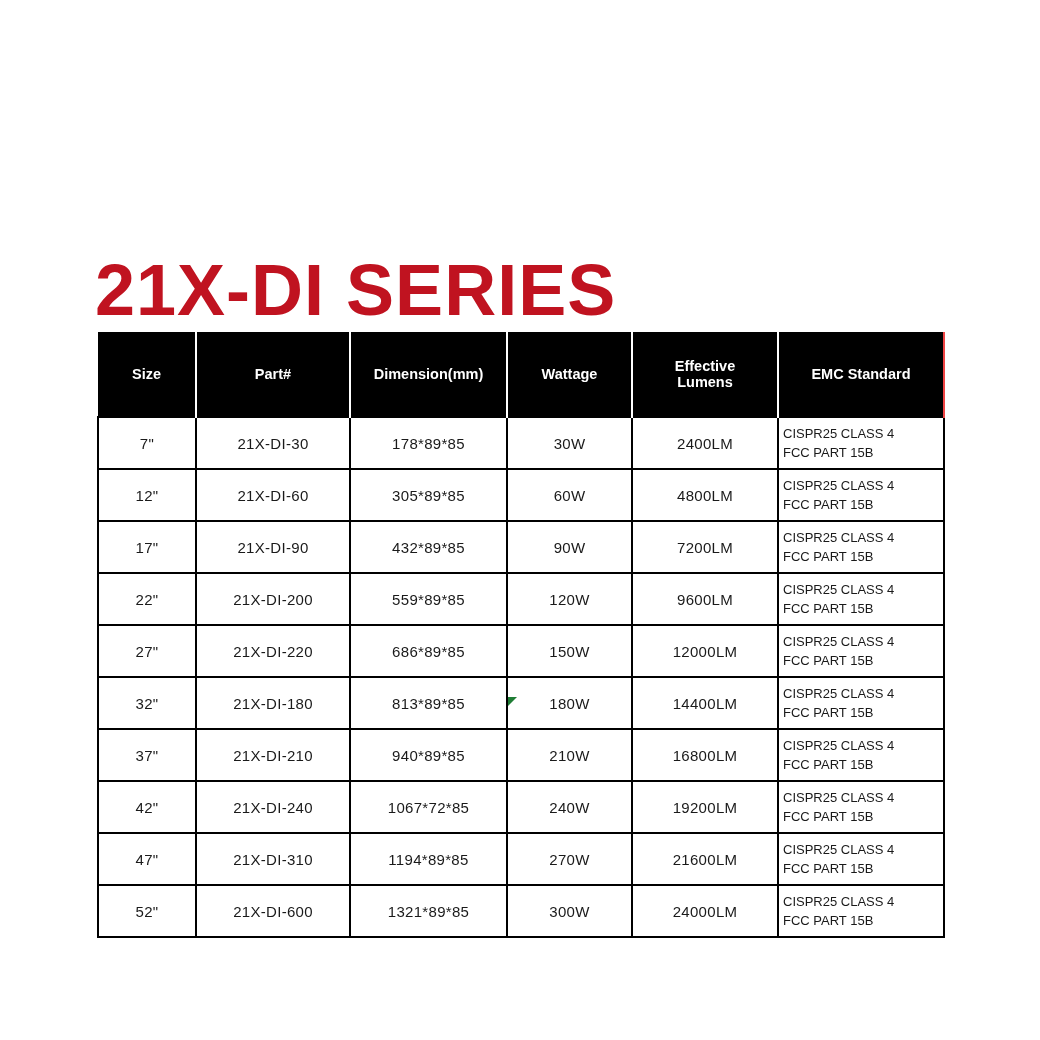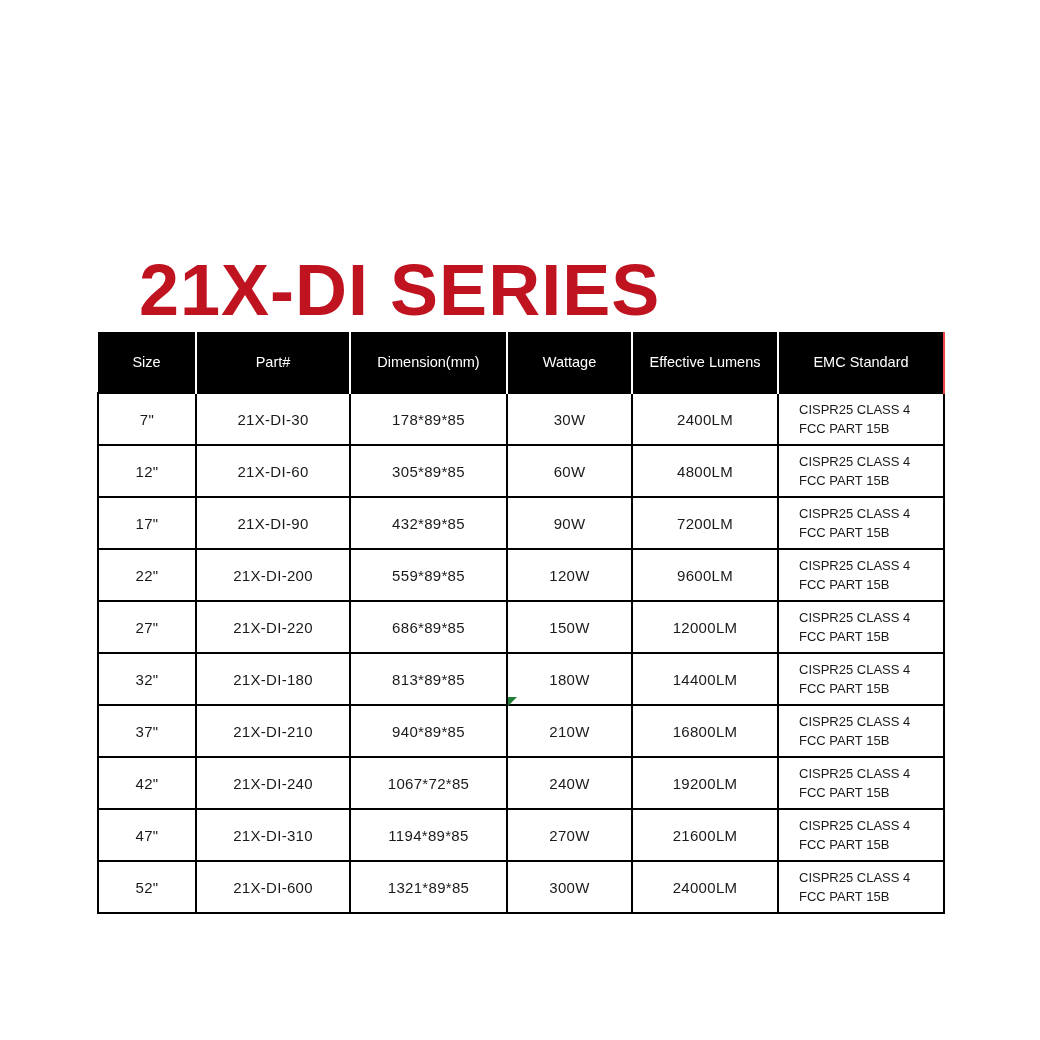--- a/index.html
+++ b/index.html
@@ -36,62 +36,62 @@
   }
   .spec-table col.c0 { width: 98px; }
   .spec-table col.c1 { width: 154px; }
   .spec-table col.c2 { width: 157px; }
   .spec-table col.c3 { width: 125px; }
   .spec-table col.c4 { width: 146px; }
   .spec-table col.c5 { width: 166px; }
   .spec-table th {
     background: #000000;
     color: #ffffff;
-    font-weight: normal;
+    font-weight: bold;
     font-size: 14.5px;
     height: 52px;
     text-align: center;
     vertical-align: middle;
     border-right: 2px solid #ffffff;
-    padding: 4px;
+    padding: 16px;
   }
   .spec-table th:last-child {
     border-right: 2px solid #ef4444;
   }
   .spec-table td {
     background: #ffffff;
     color: #1a1a1a;
     font-size: 15px;
     height: 50px;
     text-align: center;
     vertical-align: middle;
     border: 2px solid #000000;
     padding: 0;
     letter-spacing: 0.3px;
   }
   .spec-table td.emc {
     text-align: left;
     font-size: 13px;
     line-height: 19px;
-    padding-left: 20px;
+    padding-left: 4px;
     letter-spacing: 0px;
   }
   .corner-marker {
     position: absolute;
     left: 508px;
     top: 697px;
     width: 9px;
     height: 9px;
     clip-path: polygon(0 0, 100% 0, 0 100%);
   }
 </style>
 </head>
 <body>
 
-<h1 class="series-title" style="color: rgb(192, 19, 32); margin-left: 44px;">21X-DI SERIES</h1>
+<h1 class="series-title" style="color: rgb(192, 19, 32);">21X-DI SERIES</h1>
 
 <table class="spec-table">
   <colgroup>
     <col class="c0">
       <col class="c1">
       <col class="c2">
       <col class="c3">
       <col class="c4">
       <col class="c5">
   </colgroup>

